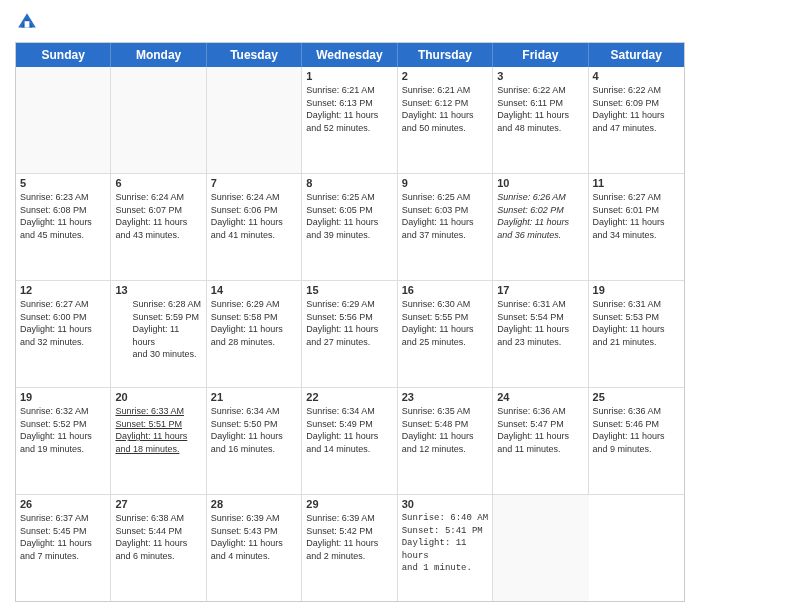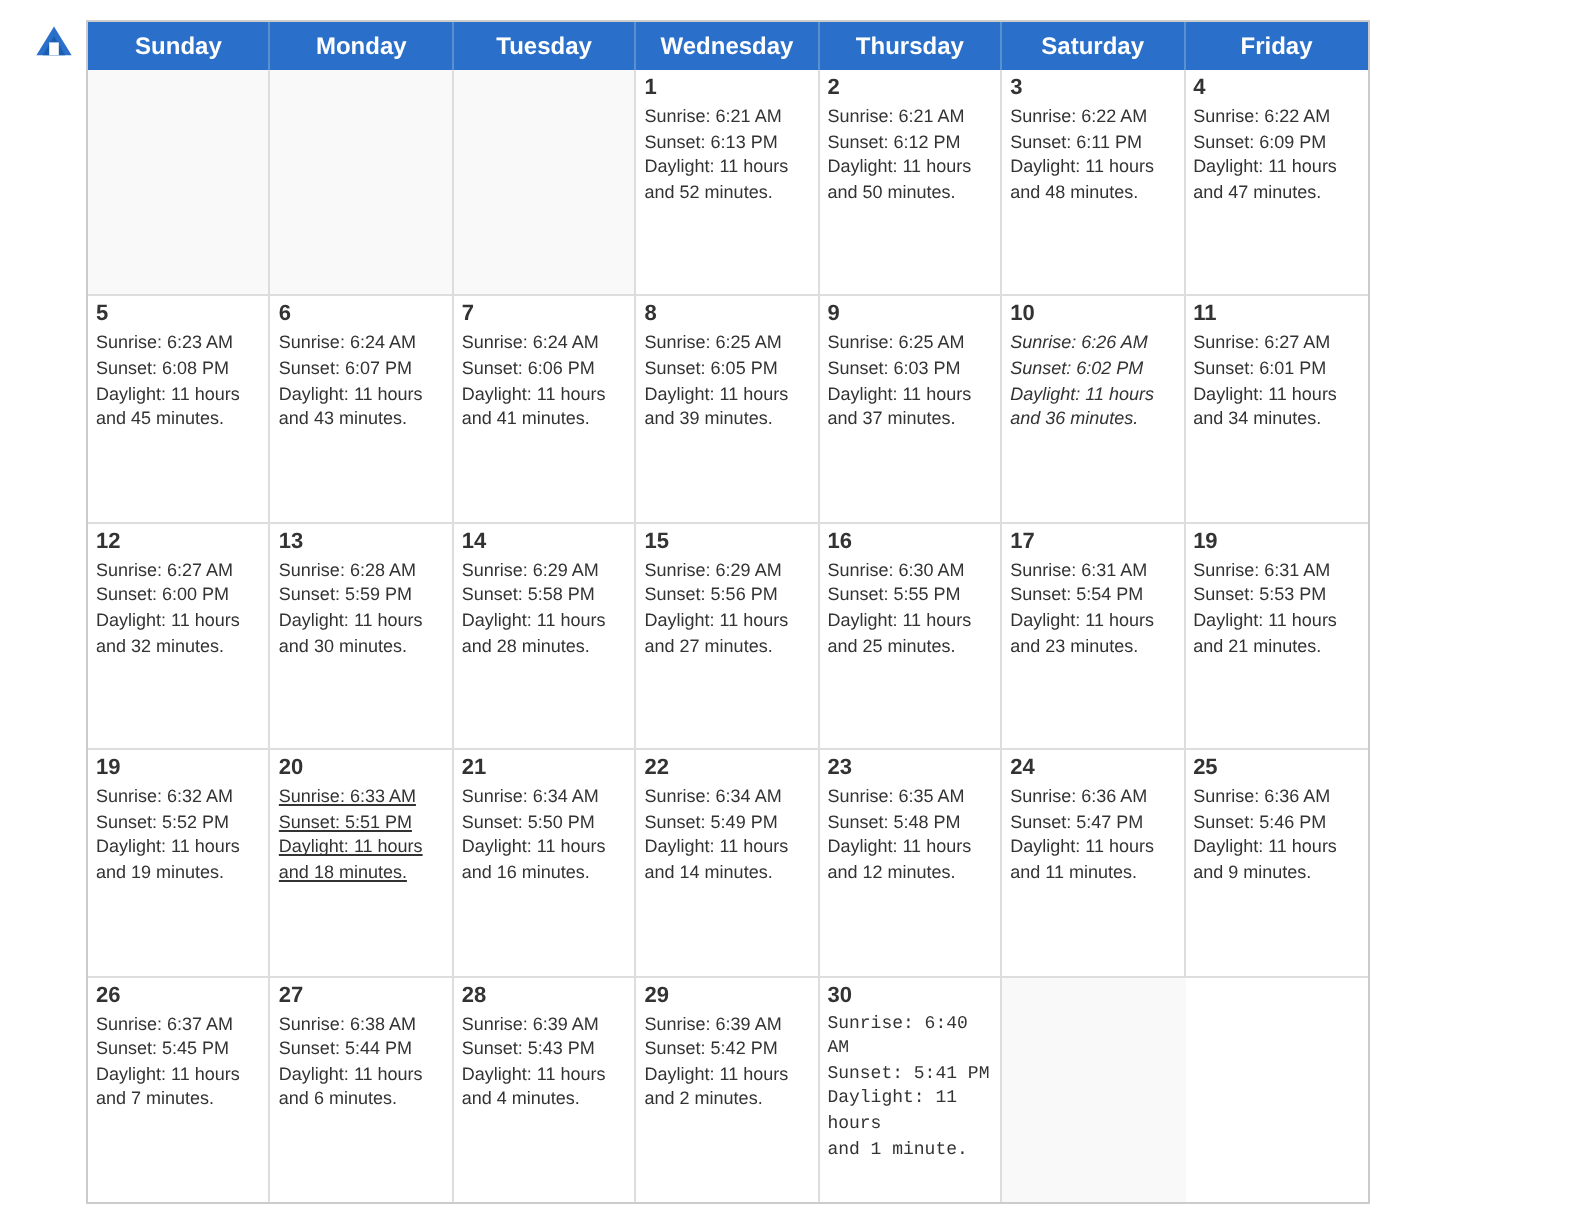--- a/index.html
+++ b/index.html
@@ -8,21 +8,21 @@
       height: 612px;
       font-family: Arial, sans-serif;
       background: #fff;
       overflow: hidden;
     }
     .page {
       width: 700px;
       height: 612px;
       padding: 10px 15px;
       display: flex;
-      flex-direction: row;
+      flex-direction: column;
     }
     .header {
       display: flex;
       justify-content: space-between;
       align-items: flex-start;
       margin-bottom: 8px;
     }
     .logo {
       display: flex;
       align-items: center;
@@ -137,22 +137,22 @@
     </div>
   </div>
 
   <div class="calendar">
     <div class="cal-header-row">
     <div class="cal-header-cell">Sunday</div>
         <div class="cal-header-cell">Monday</div>
         <div class="cal-header-cell">Tuesday</div>
         <div class="cal-header-cell">Wednesday</div>
         <div class="cal-header-cell">Thursday</div>
+        <div class="cal-header-cell">Friday</div>
         <div class="cal-header-cell">Saturday</div>
-        <div class="cal-header-cell">Friday</div>
       </div>
     <div class="cal-body">
     <div class="cal-row">
           <div class="cal-cell empty"></div>
           <div class="cal-cell empty"></div>
           <div class="cal-cell empty"></div>
           <div class="cal-cell">
             <span class="day-num">1</span>
             <div class="cell-text" style="white-space: pre-line;">Sunrise: 6:21 AM
 Sunset: 6:13 PM
@@ -235,21 +235,21 @@
         <div class="cal-row">
           <div class="cal-cell">
             <span class="day-num">12</span>
             <div class="cell-text" style="white-space: pre-line;">Sunrise: 6:27 AM
 Sunset: 6:00 PM
 Daylight: 11 hours
 and 32 minutes.</div>
           </div>
           <div class="cal-cell">
             <span class="day-num">13</span>
-            <div class="cell-text" style="white-space: pre-line;">Sunrise: 6:28 AM
+            <div class="cell-text" style="white-space: pre-line; margin-left: 17px;">Sunrise: 6:28 AM
 Sunset: 5:59 PM
 Daylight: 11 hours
 and 30 minutes.</div>
           </div>
           <div class="cal-cell">
             <span class="day-num">14</span>
             <div class="cell-text" style="white-space: pre-line;">Sunrise: 6:29 AM
 Sunset: 5:58 PM
 Daylight: 11 hours
 and 28 minutes.</div>

